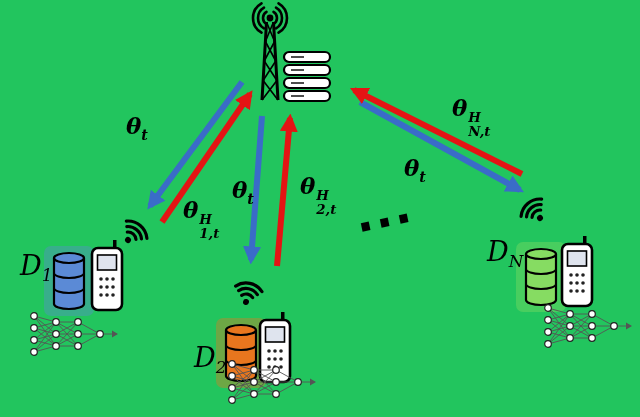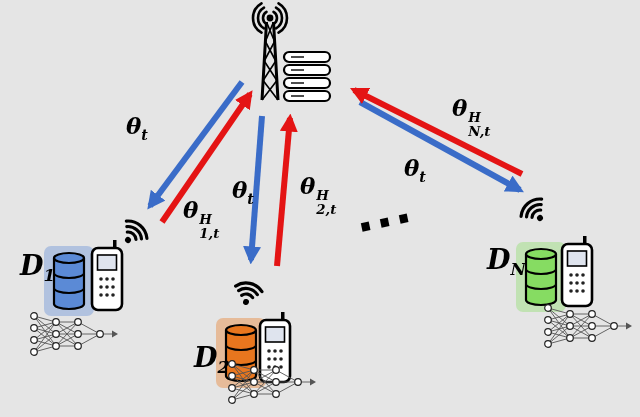--- a/index.html
+++ b/index.html
@@ -1,21 +1,21 @@
 <!DOCTYPE html>
 <html><head>
 <meta charset="utf-8">
 <style>
   html,body{margin:0;padding:0;background:#fff;}
-  #stage{position:relative;width:640px;height:417px;background:#e5e5e5;overflow:hidden;font-family:"DejaVu Serif",serif;outline:1px solid #bbb;}
+  #stage{position:relative;width:640px;height:417px;background:#22c55e;overflow:hidden;font-family:"DejaVu Serif",serif;outline:1px solid #bbb;}
   #diagram-svg{position:absolute;left:0;top:0;}
   .mlabel{position:absolute;font-family:"DejaVu Serif",serif;font-style:italic;font-weight:bold;font-size:23px;color:#000;white-space:nowrap;}
   .mlabel sub{font-size:0.62em;}
   .stack{display:inline-flex;flex-direction:column;align-items:flex-start;font-size:0.58em;line-height:1.05;vertical-align:-0.42em;margin-left:1px;}
-  .dlabel{position:absolute;font-family:"DejaVu Serif",serif;font-style:italic;font-weight:bold;font-size:27px;color:#000;}
+  .dlabel{position:absolute;font-family:"DejaVu Serif",serif;font-style:italic;font-weight:normal;font-size:27px;color:#000;}
   .dlabel sub{font-size:0.62em;}
   .ellipsis{position:absolute;left:354px;top:184px;font-family:"DejaVu Sans",sans-serif;font-weight:bold;font-size:46px;letter-spacing:2px;transform:rotate(-12deg);color:#000;}
 </style>
 </head>
 <body>
 
 <div id="stage">
 
   <svg id="diagram-svg" width="640" height="417" viewBox="0 0 640 417">
     <defs>
@@ -167,19 +167,19 @@
         <span>N,t</span>
       </span>
   </div>
 
   <div class="dlabel" style="left:20px;top:250px;">
     <span>D</span><sub>1</sub>
   </div>
   <div class="dlabel" style="left:194px;top:342px;">
     <span>D</span><sub>2</sub>
   </div>
-  <div class="dlabel" style="left:487px;top:244px;">
+  <div class="dlabel" style="left:487px;top:236px;">
     <span>D</span><sub>N</sub>
   </div>
 
   <div class="ellipsis">...</div>
 
 </div>
 
 </body></html>

